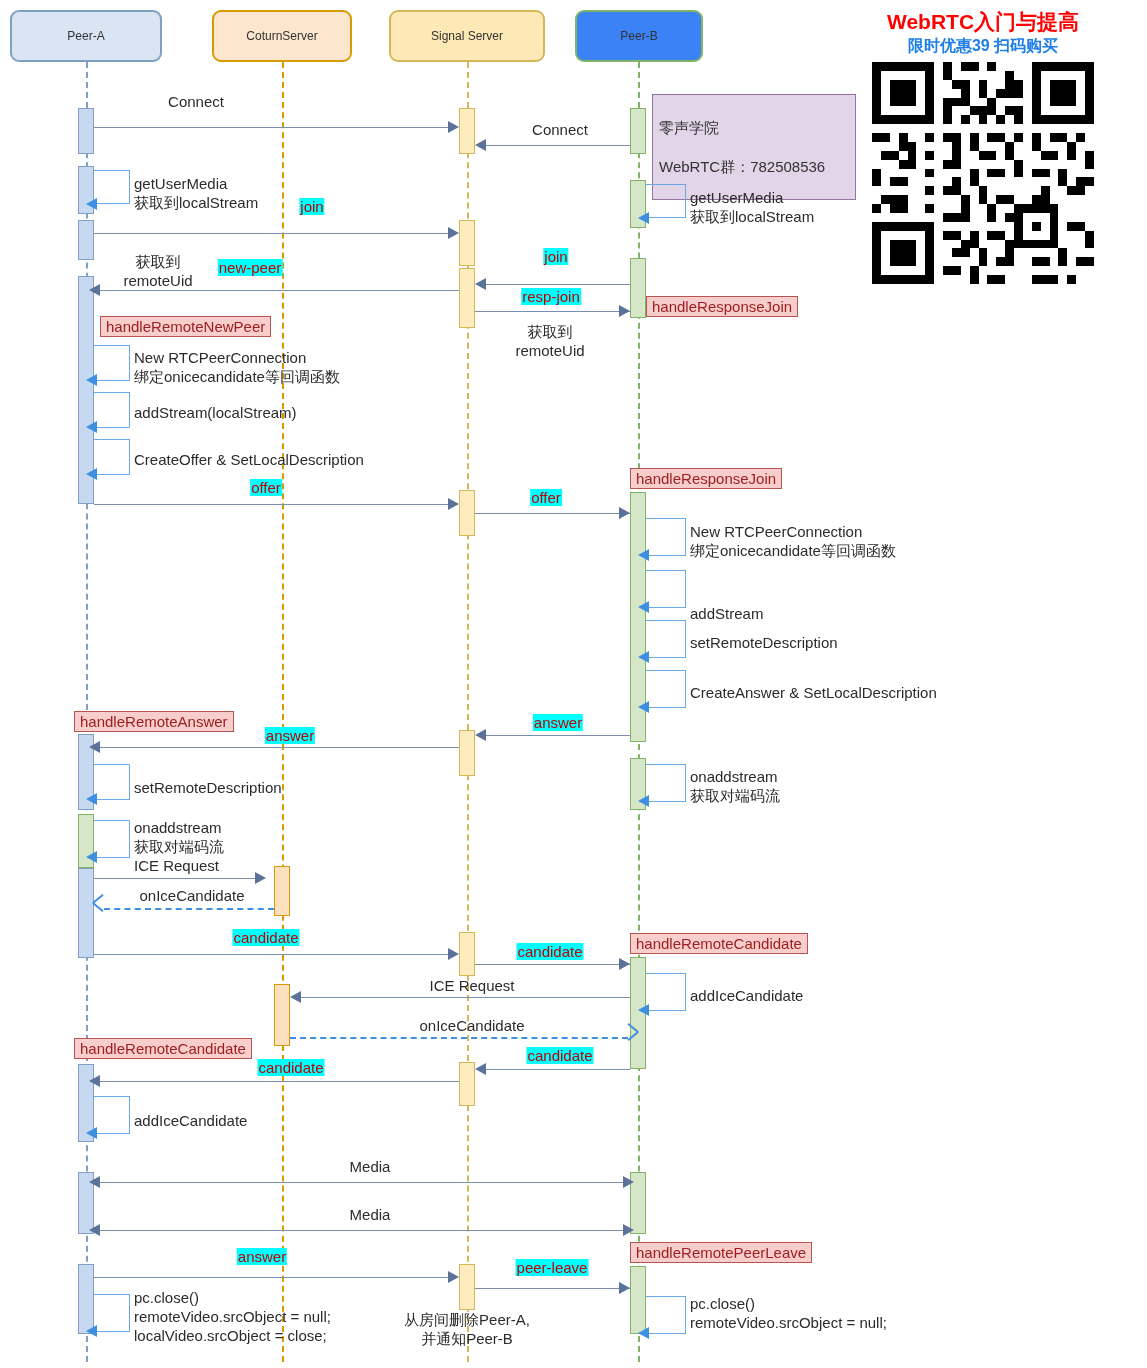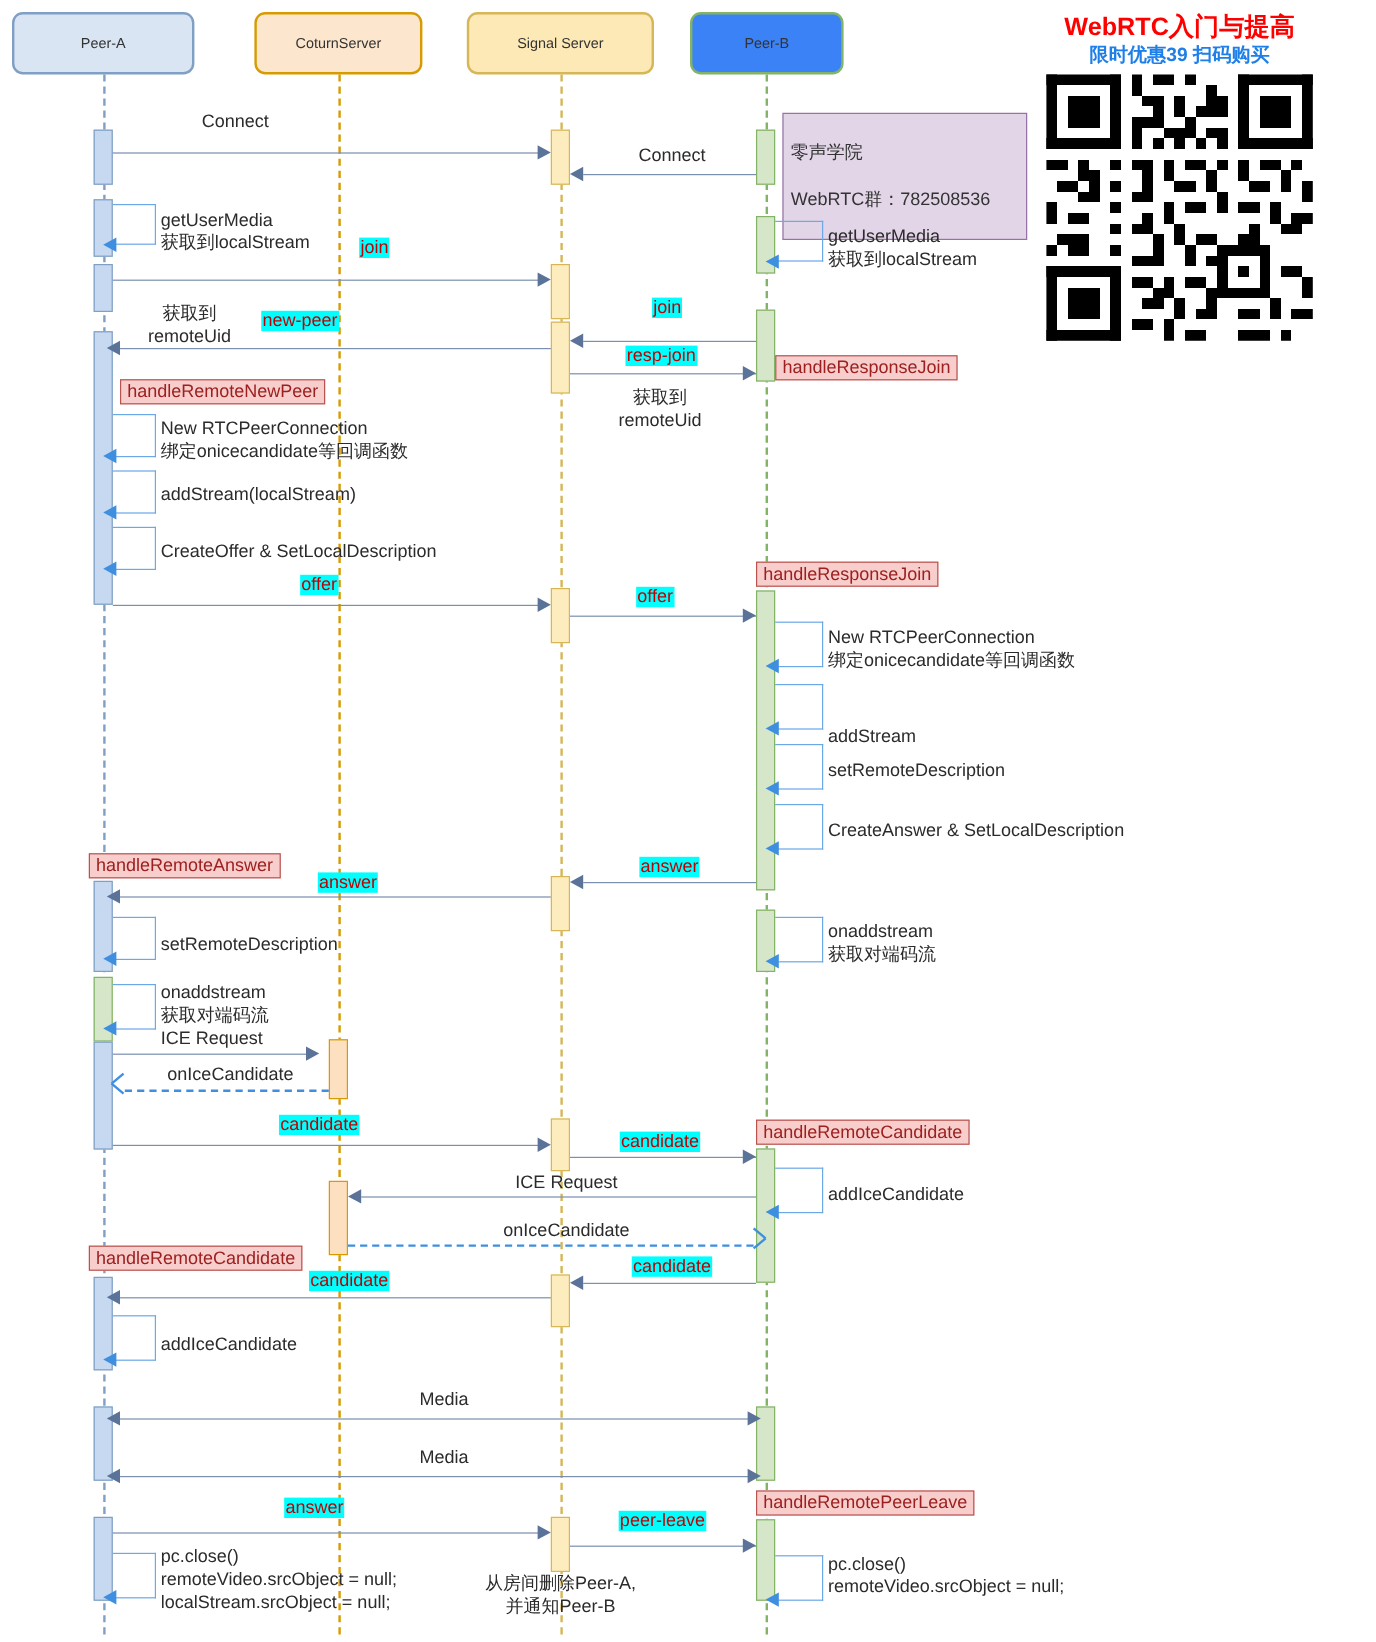--- a/index.html
+++ b/index.html
@@ -435,21 +435,21 @@
   <div class="head r" style="left:619px;top:1282px;"></div>
 
   <div class="note" style="left:630px;top:1242px;">handleRemotePeerLeave</div>
   <div class="act b" style="left:630px;top:1266px;height:68px;"></div>
 
   <div class="self" style="left:94px;top:1294px;width:36px;height:38px;"></div>
   <div class="head lb" style="left:86px;top:1325px;"></div>
   <div class="lbl" style="left:134px;top:1288px;">
     <div>pc.close()</div>
     <div>remoteVideo.srcObject = null;</div>
-    <div>localStream.srcObject = null;</div>
+    <div>localVideo.srcObject = close;</div>
   </div>
 
   <div class="lbl c" style="left:467px;top:1310px;text-align:center;">
     <div>从房间删除Peer-A,</div>
     <div>并通知Peer-B</div>
   </div>
 
   <div class="self" style="left:646px;top:1296px;width:40px;height:38px;"></div>
   <div class="head lb" style="left:638px;top:1327px;"></div>
   <div class="lbl" style="left:690px;top:1294px;">

